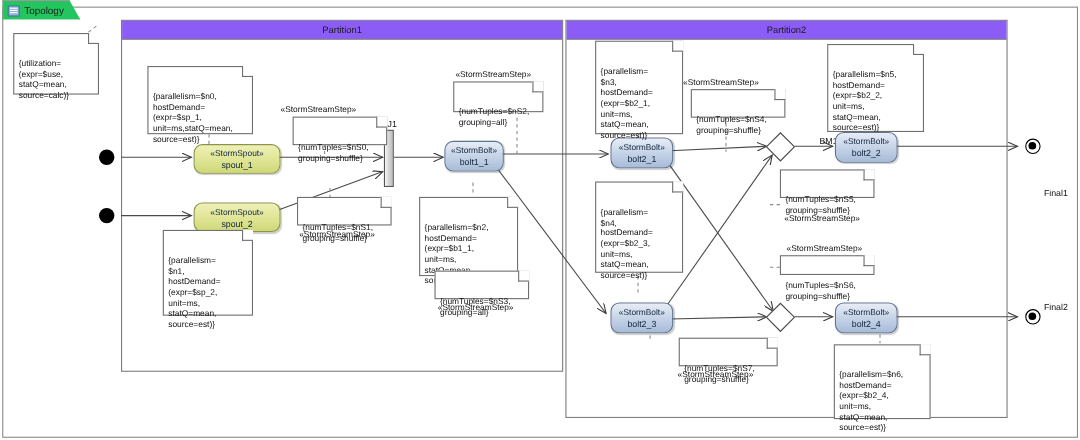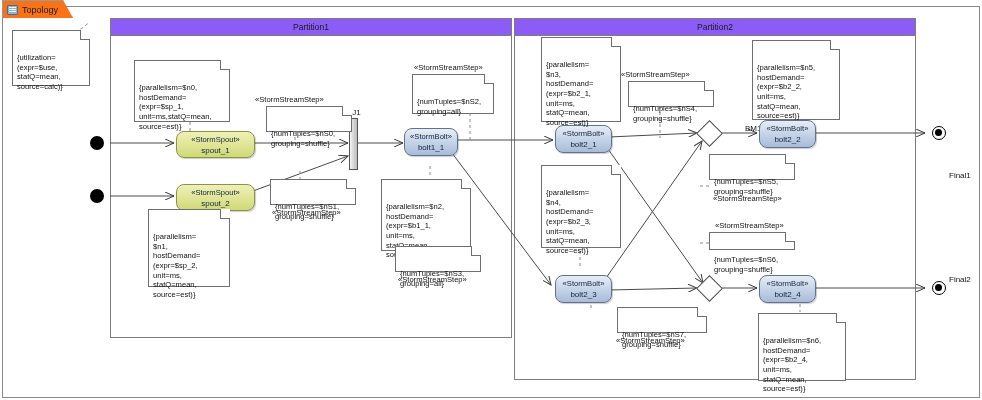--- a/index.html
+++ b/index.html
@@ -3,21 +3,21 @@
 <meta charset="utf-8">
 <title>Topology</title>
 <style>
   html,body{margin:0;padding:0;background:#fff;}
   body{font-family:"Liberation Sans","DejaVu Sans",sans-serif;}
   #canvas{position:relative;width:982px;height:400px;overflow:hidden;background:#fff;}
 
   
   .frame{position:absolute;left:2px;top:6px;width:976px;height:390px;border:1px solid #8a8a8a;background:#fff;}
   .frame-tab{position:absolute;left:2px;top:0px;height:17px;padding:0 14px 0 4px;
-      background:#f97316;border:1px solid #9a9a9a;border-bottom:none;
+      background:#22c55e;border:1px solid #9a9a9a;border-bottom:none;
       display:flex;align-items:center;gap:4px;font-size:9px;color:#1b1b1b;
       clip-path:polygon(0 0,calc(100% - 10px) 0,100% 100%,0 100%);}
   .frame-tab .glyph{display:inline-block;width:9px;height:8px;background:#8ab4d8;
       border:1px solid #4a6e92;border-radius:1px;position:relative;}
   .frame-tab .glyph:after{content:"";position:absolute;left:1px;top:1px;width:7px;height:1px;
       background:#fff;box-shadow:0 2px 0 #fff,0 4px 0 #fff;}
 
   
   .partition{position:absolute;border:1px solid #7d7d7d;background:#fff;}
   .partition .phead{height:16px;border-bottom:1px solid #7d7d7d;background:#8b5cf6;
@@ -275,21 +275,21 @@
   </div>
 
   <div class="note" style="left:270px;top:179px;width:86px;height:26px;">
     <span class="fold"></span>
     <span>{numTuples=$nS1,
 grouping=shuffle}</span>
   </div>
   <div class="stereolabel" style="left:272px;top:208px;">«StormStreamStep»</div>
 
   <div class="stereolabel" style="left:414px;top:63px;">«StormStreamStep»</div>
-  <div class="note" style="left:412px;top:74px;width:82px;height:40px;">
+  <div class="note" style="left:412px;top:74px;width:82px;height:28px;">
     <span class="fold"></span>
     <span>{numTuples=$nS2,
 grouping=all}</span>
   </div>
 
   <div class="note" style="left:395px;top:246px;width:86px;height:26px;">
     <span class="fold"></span>
     <span>{numTuples=$nS3,
 grouping=all}</span>
   </div>

